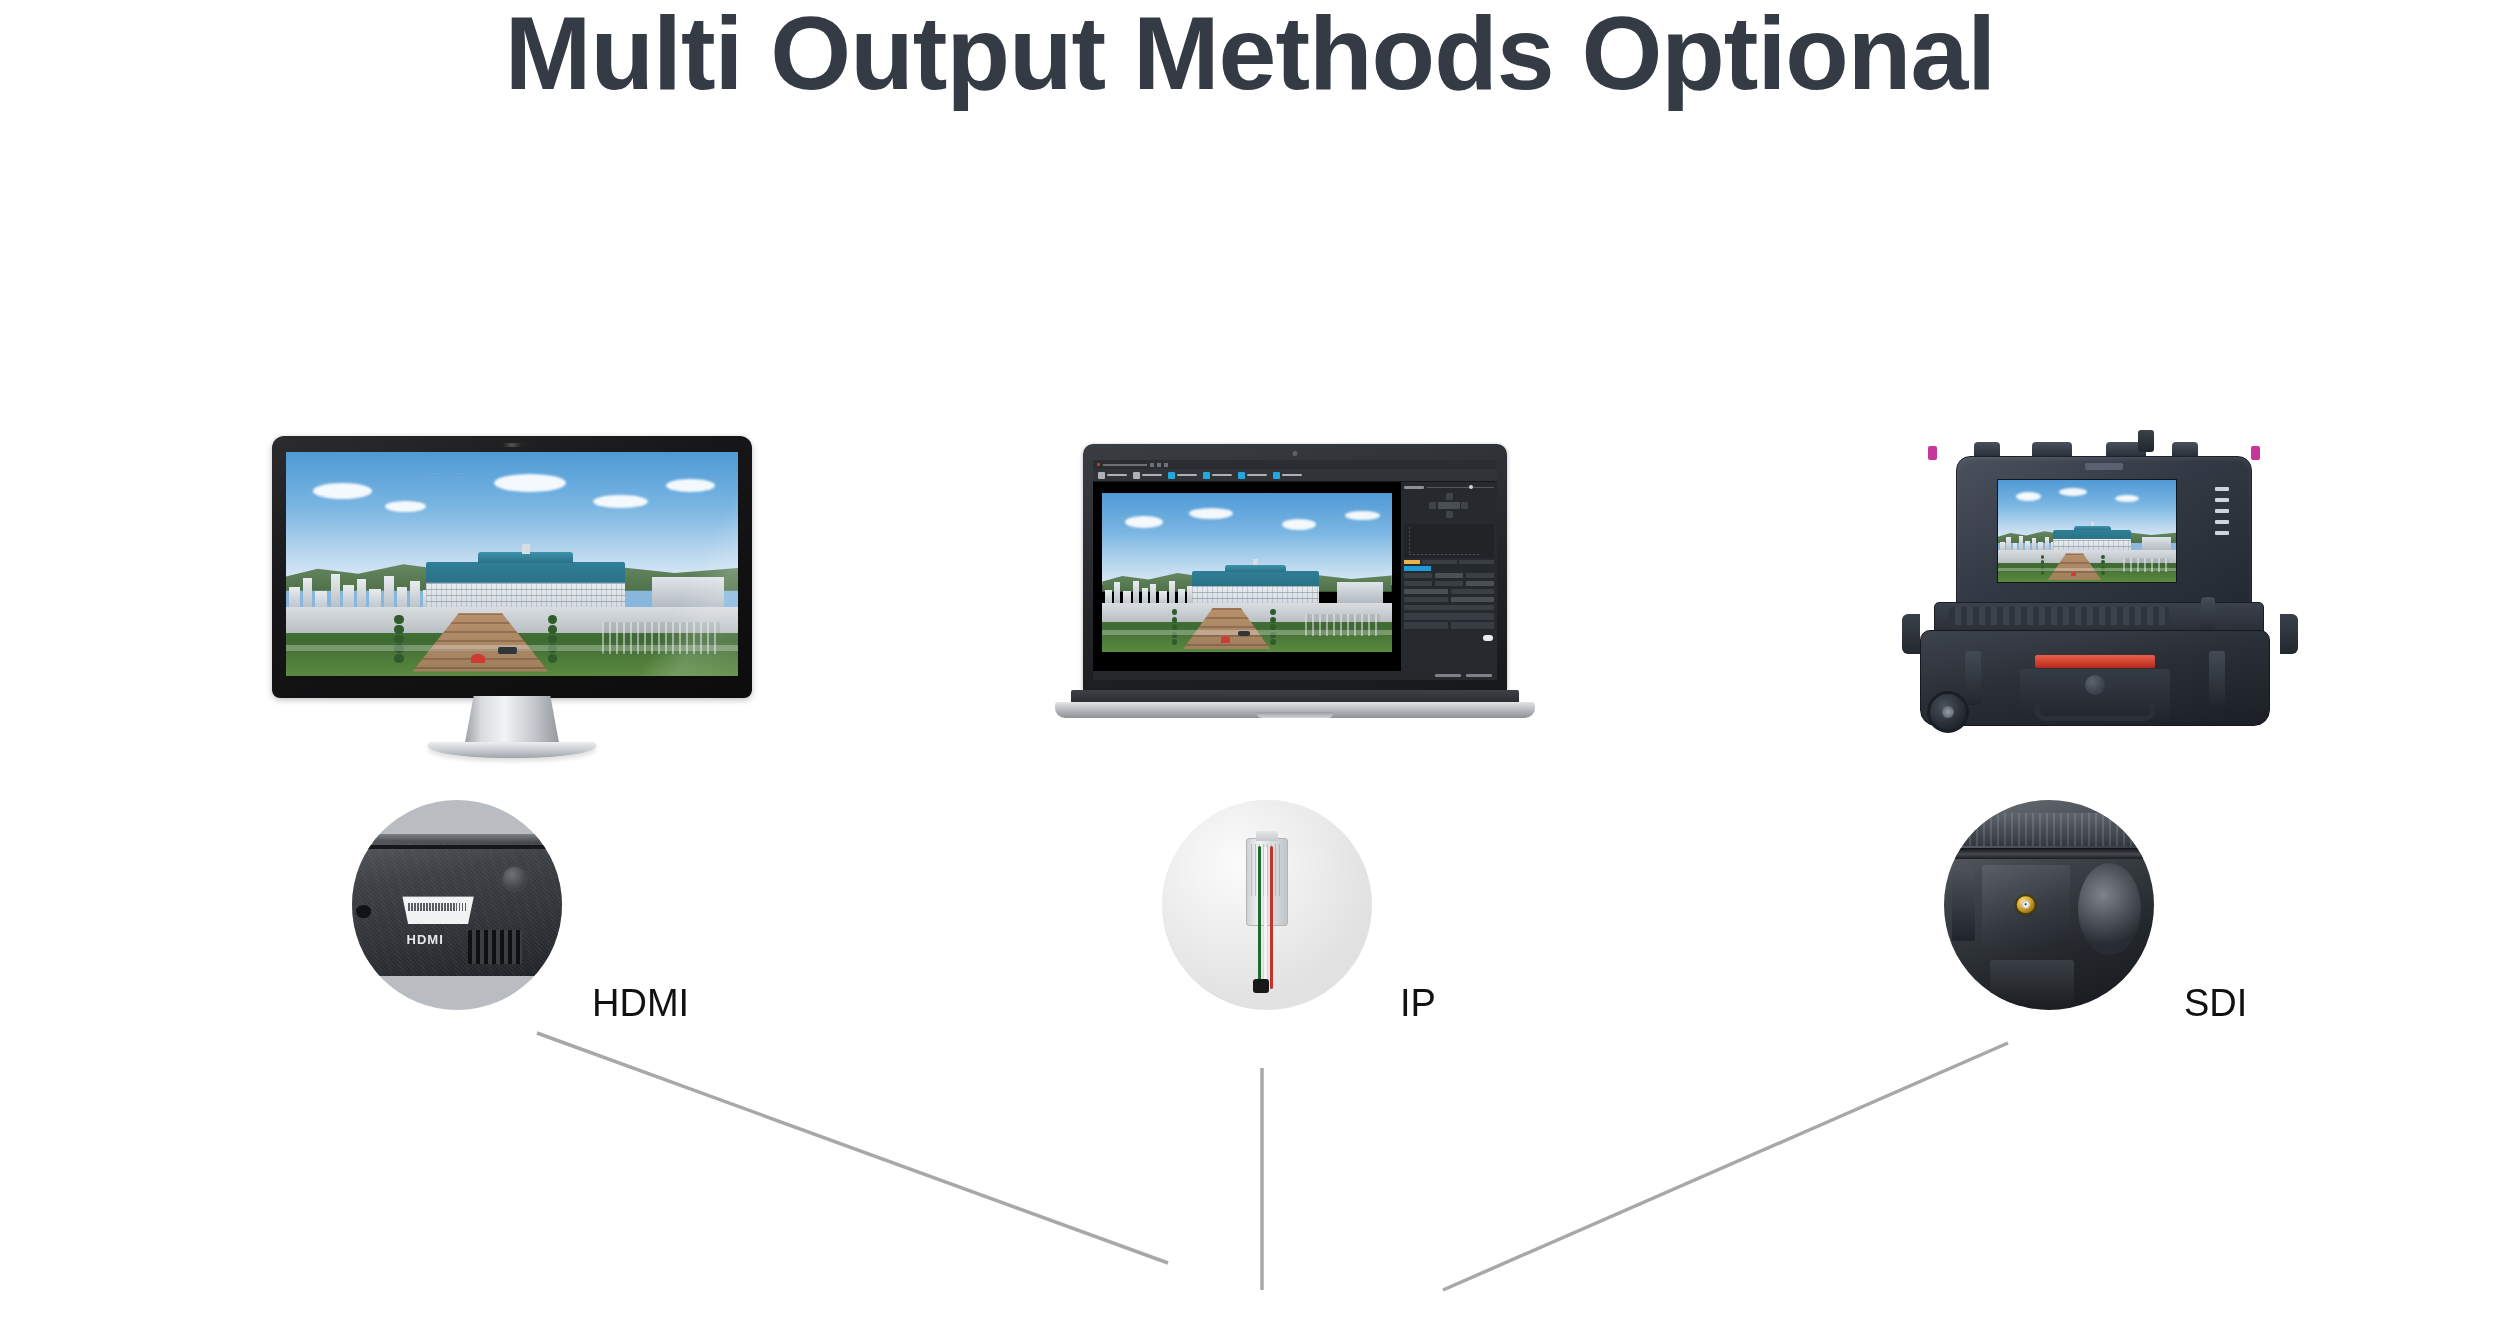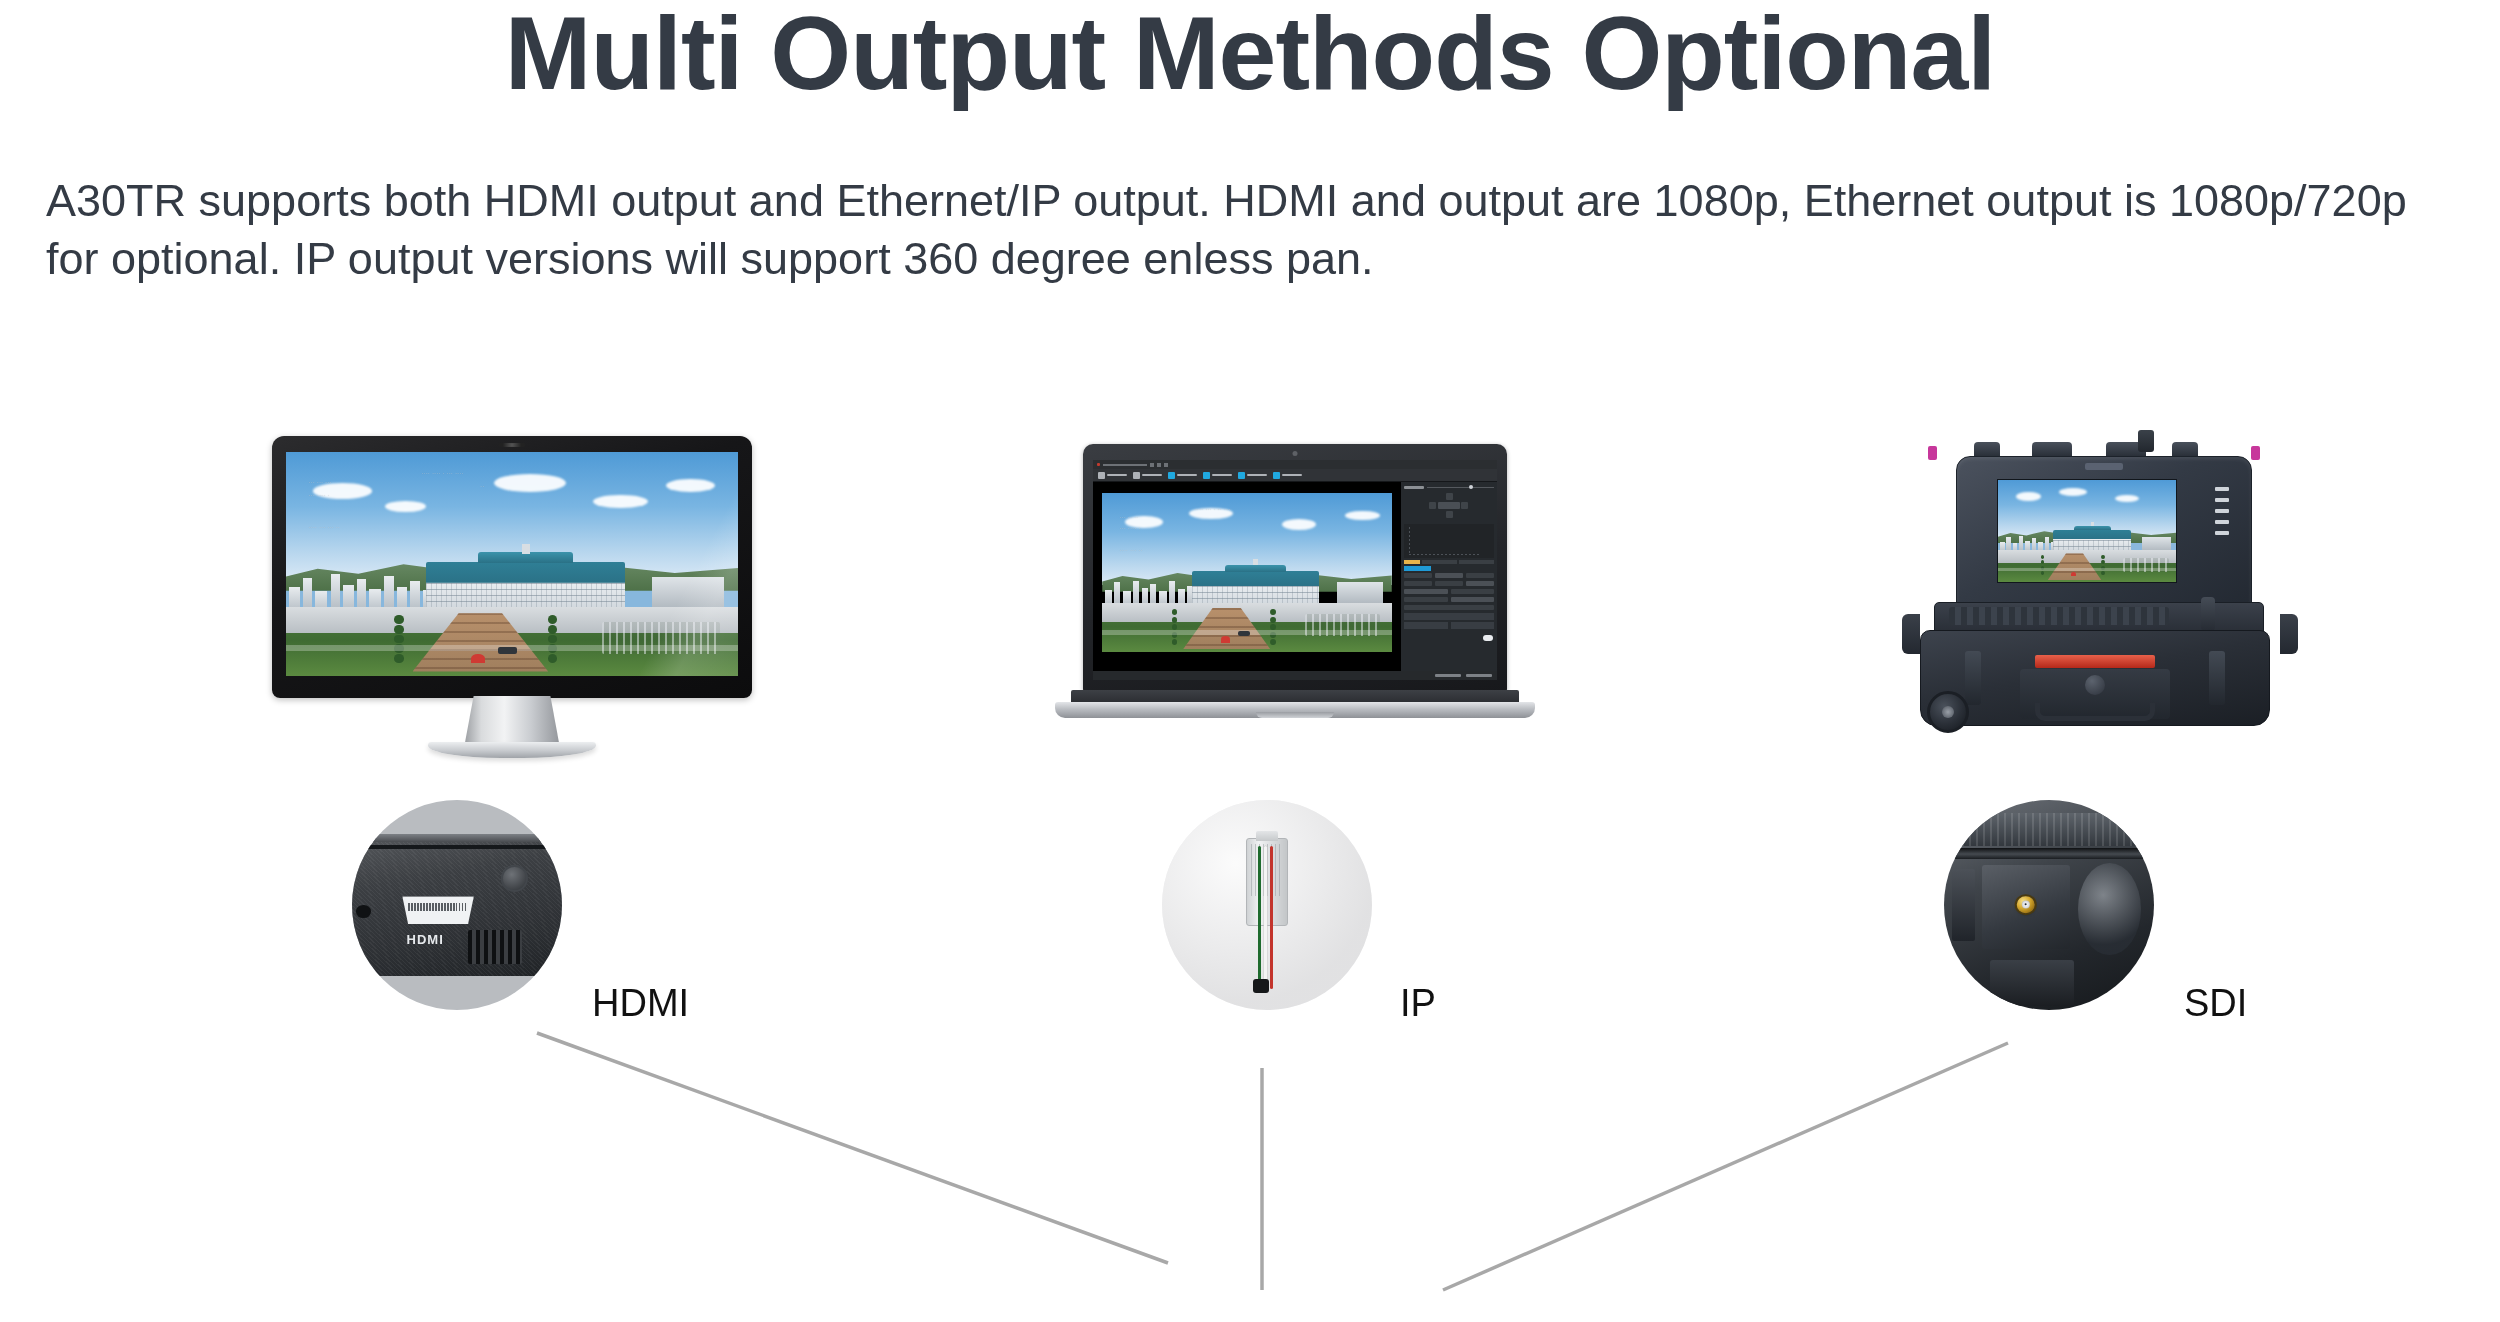--- a/index.html
+++ b/index.html
@@ -438,21 +438,20 @@
 
   
   .lines { position: absolute; left: 0; top: 0; width: 2500px; height: 1322px; pointer-events: none; }
 </style>
 </head>
 <body>
 
 <div id="page">
 
   <h1 class="page-title">Multi Output Methods Optional</h1>
-  <p class="page-subtitle">A30TR supports both HDMI output and Ethernet/IP output. HDMI and output are 1080p, Ethernet output is 1080p/720p for optional. IP output versions will support 360 degree enless pan.</p>
 
   <div class="device monitor-wrap">
     <div class="monitor-body">
       <div class="monitor-cam"></div>
       <div class="screen">
         <div class="scene">
           <div class="sky"></div>
           <div class="cloud" style="left:6%;top:14%;width:13%;height:7%;"></div>
           <div class="cloud" style="left:22%;top:22%;width:9%;height:5%;"></div>
           <div class="cloud" style="left:46%;top:10%;width:16%;height:8%;"></div>

